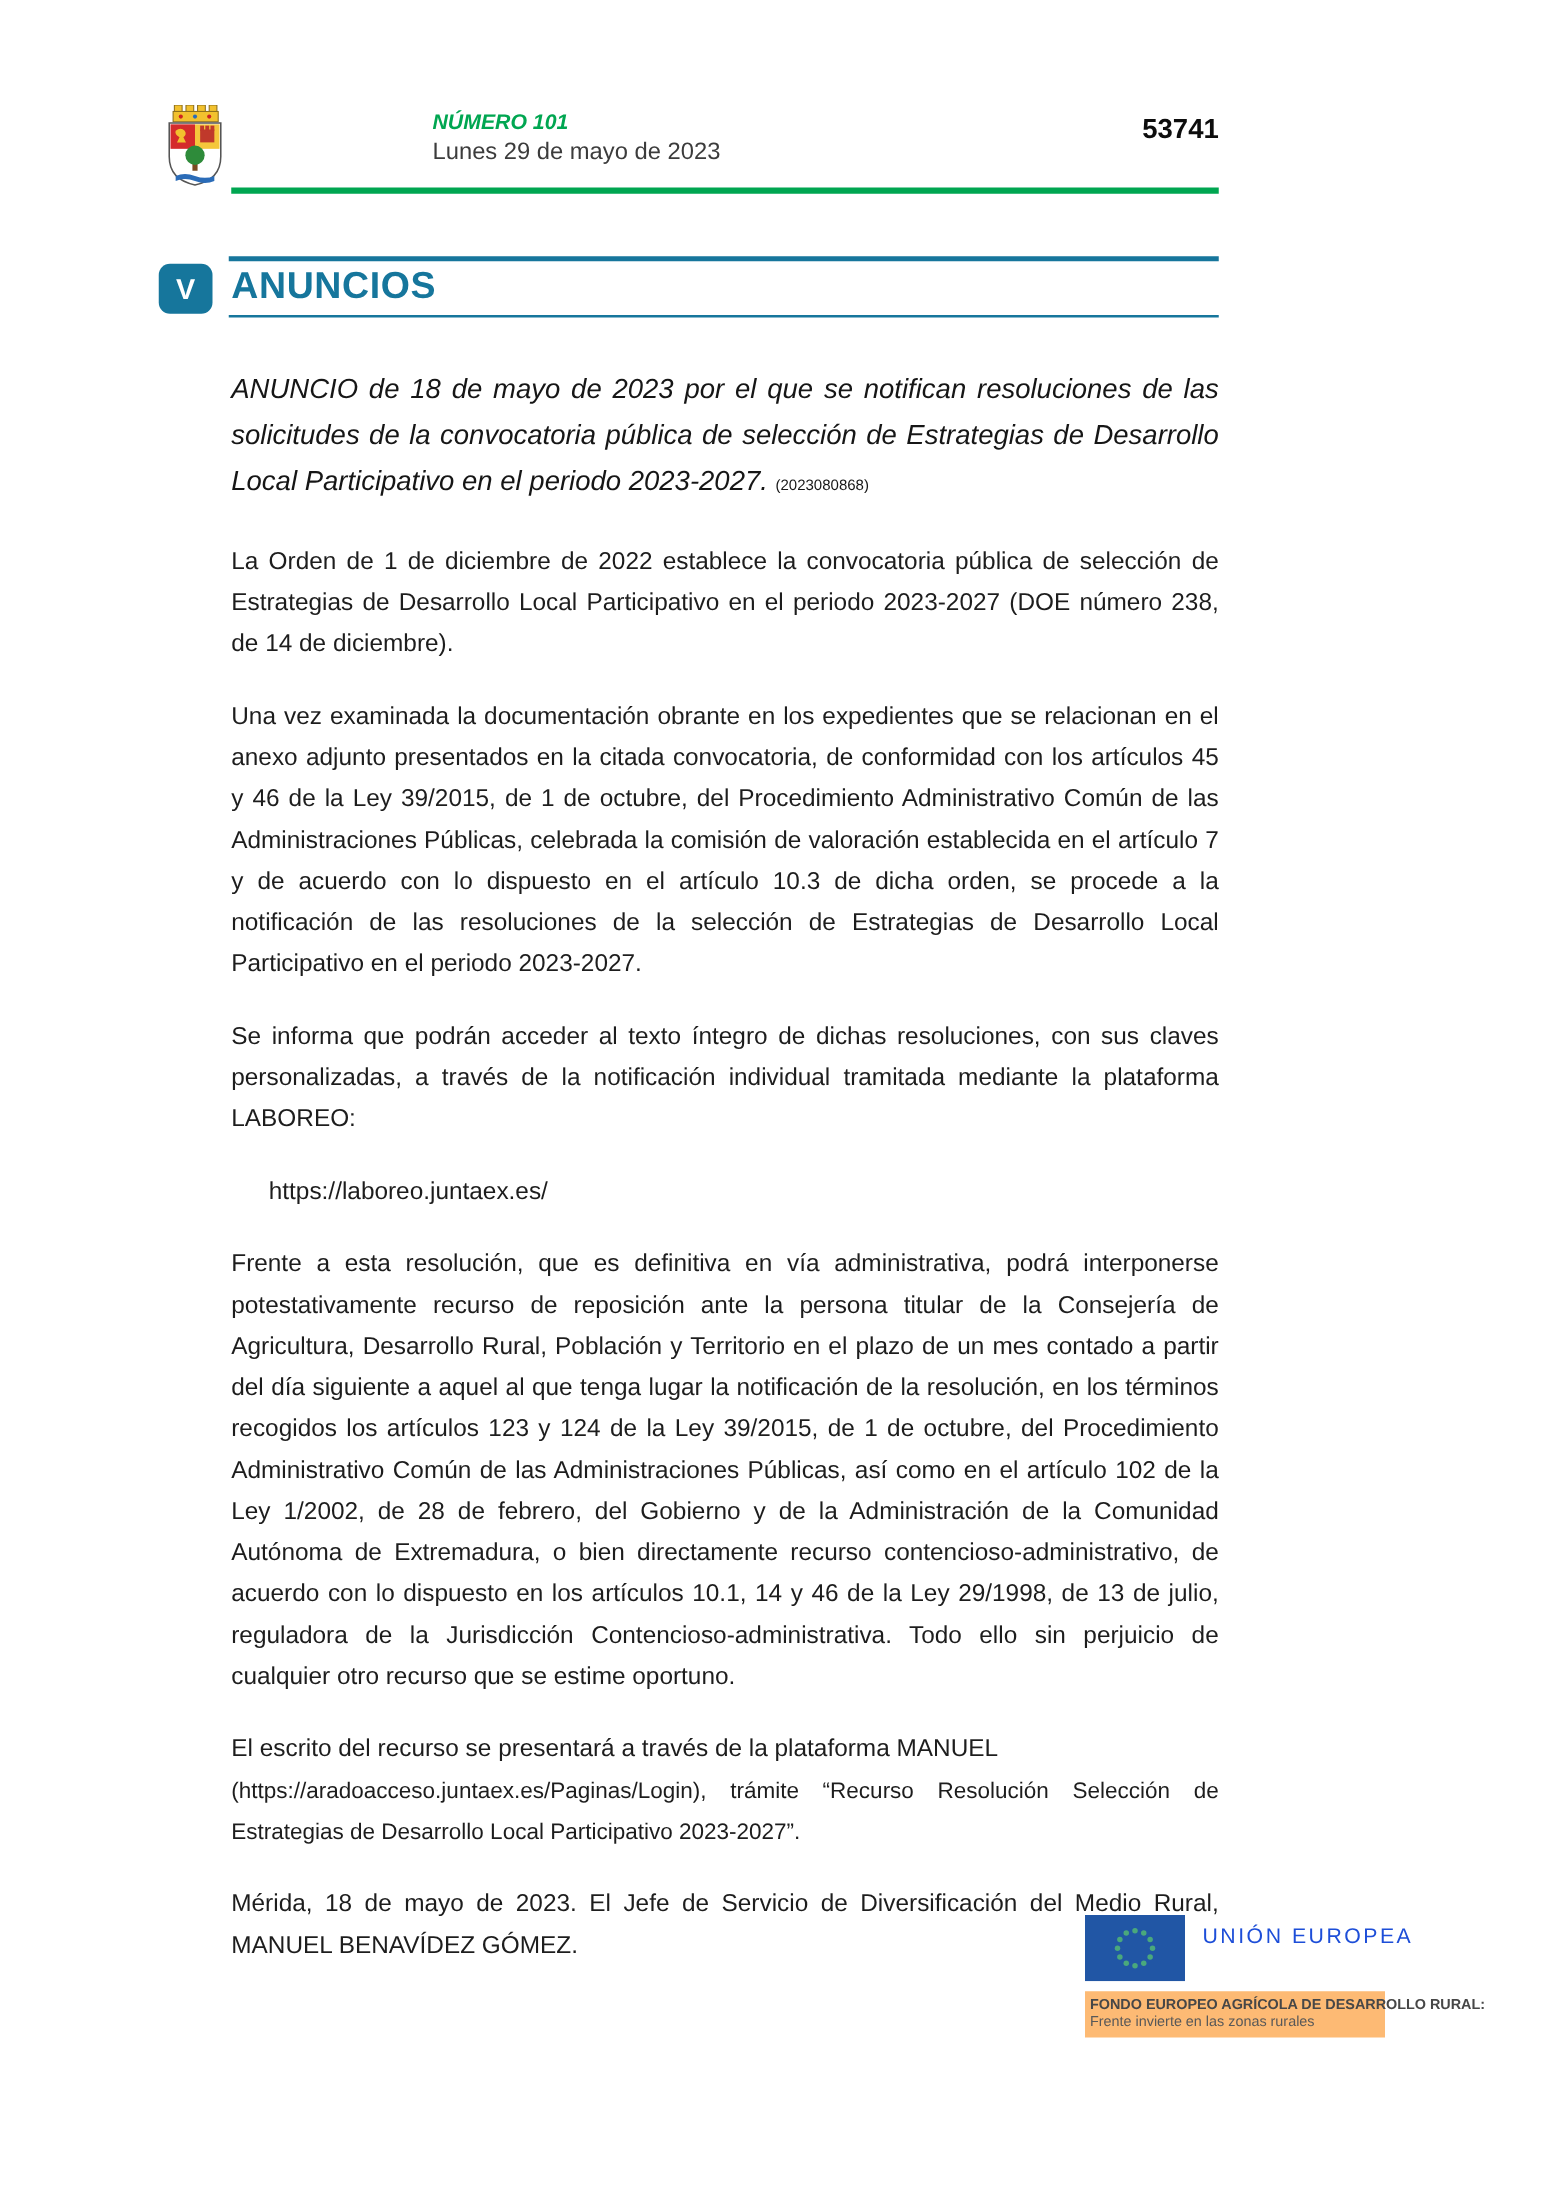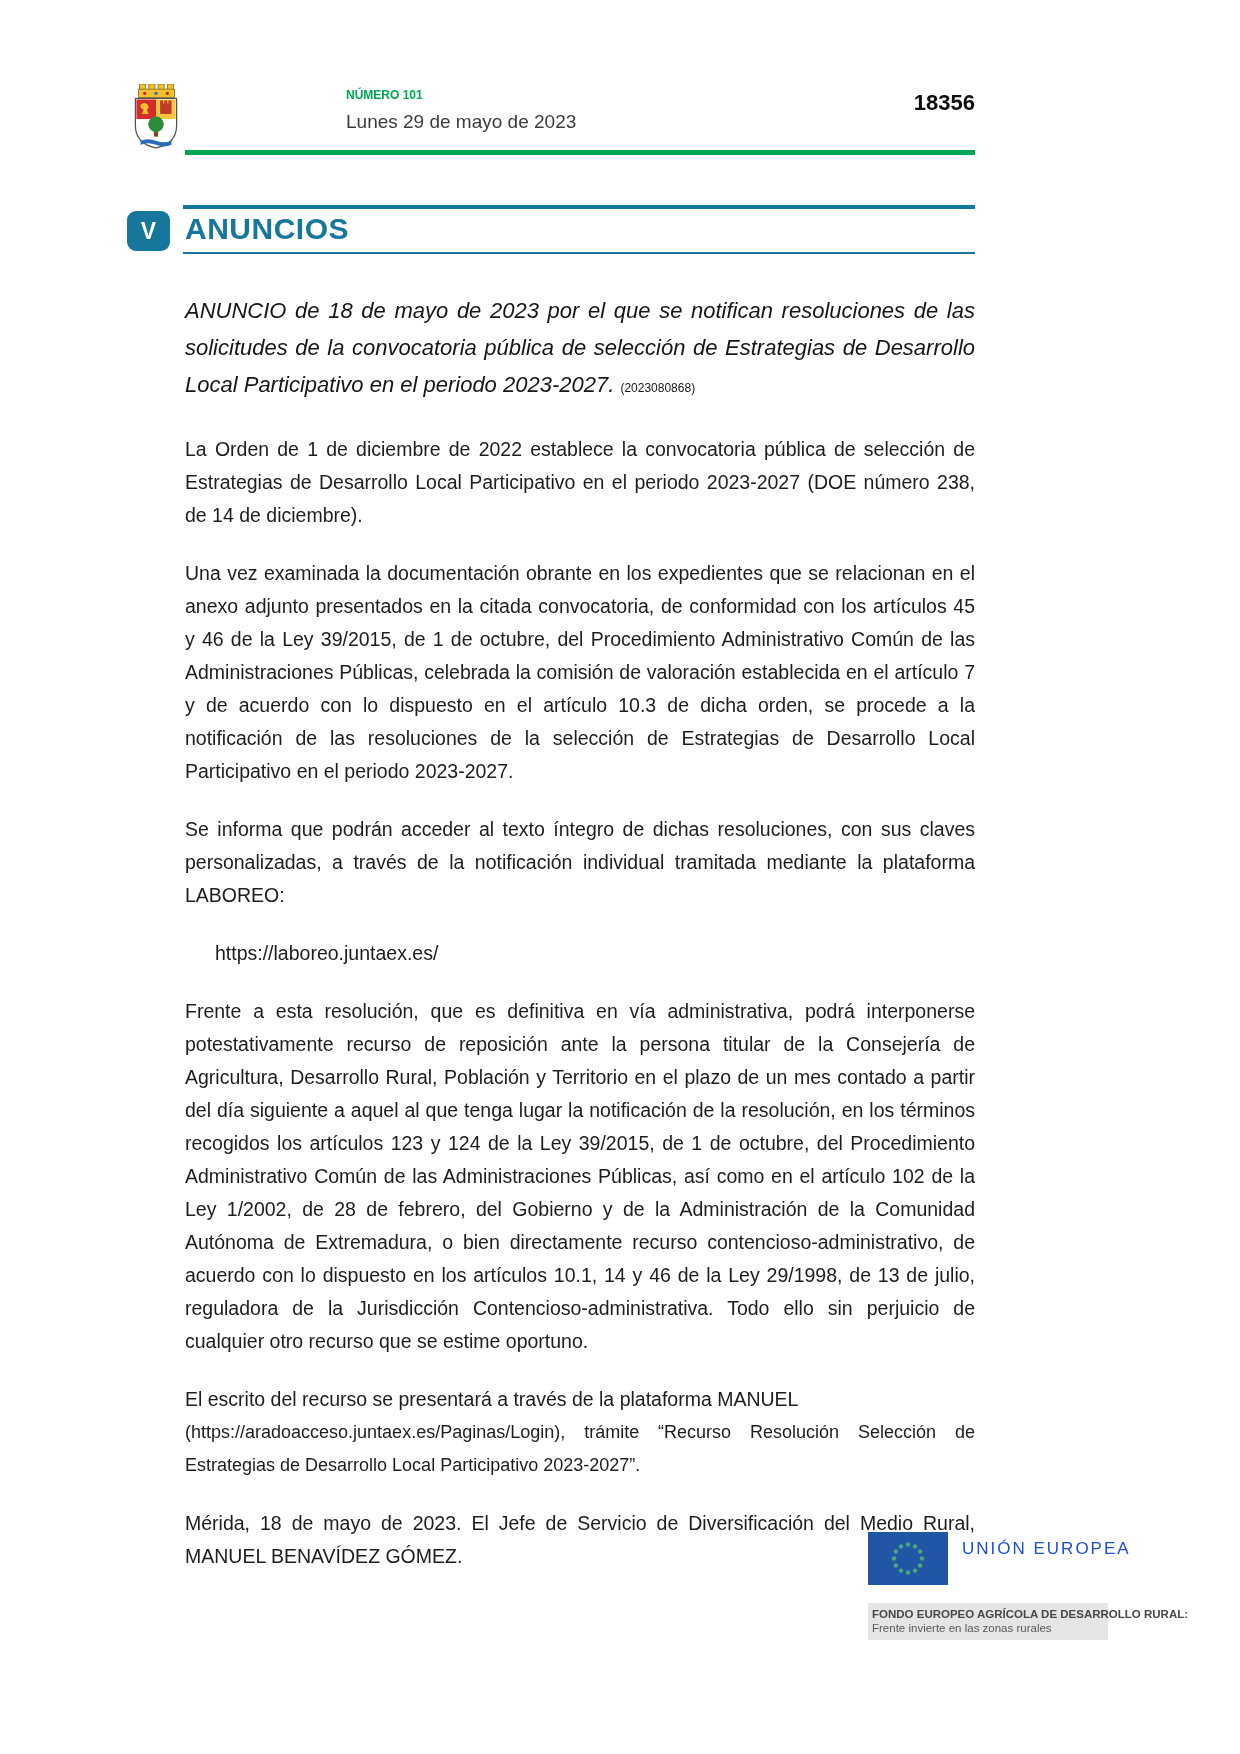--- a/index.html
+++ b/index.html
@@ -7,21 +7,21 @@
     position:relative; width:1240px; height:1754px; background:#ffffff;
     font-family:"Liberation Sans", sans-serif; color:#1d1d1d; overflow:hidden;
   }
 
   
   .coat { position:absolute; left:132px; top:84px; width:48px; height:66px; }
   .doe-logo {
     position:absolute; left:183px; top:74px; font-size:62px; font-weight:900;
     color:#00a651; letter-spacing:2px; line-height:62px; font-stretch:condensed;
   }
-  .issue  { position:absolute; left:346px; top:88px;  color:#00a651; font-weight:700; font-size:12px; }
+  .issue  { position:absolute; left:346px; top:88px;  color:#00a651; font-weight:700; font-size:17px;font-style:italic; }
   .hdate  { position:absolute; left:346px; top:111px; color:#3c3c3c; font-size:19px; }
   .pagenum{ position:absolute; left:185px; top:90px; width:790px; text-align:right; font-weight:700; font-size:22px; color:#0d0d0d; }
   .header-rule { position:absolute; left:185px; top:150px; width:790px; height:5px; background:#00a651; }
 
   
   .sec-rule-top    { position:absolute; left:183px; top:205px; width:792px; height:4px; background:#16769c; }
   .v-badge {
     position:absolute; left:127px; top:211px; width:43px; height:40px; background:#16769c;
     border-radius:9px; color:#ffffff; font-size:23px; font-weight:700;
     display:flex; align-items:center; justify-content:center;
@@ -46,21 +46,21 @@
   .link-line { font-size:19.5px; line-height:33px; margin:0 0 25px 30px; color:#1d1d1d; text-decoration:none; display:inline-block; }
   .link-wrap { margin:0; }
   .p5-line1 { font-size:19.5px; line-height:33px; margin:0; text-align:left; }
   .p5-rest  { font-size:18px; line-height:33px; margin:0 0 25px 0; text-align:justify; }
 
   
   .eu { position:absolute; left:868px; top:1532px; width:240px; }
   .eu-row { position:relative; height:53px; }
   .eu-flag { position:absolute; left:0; top:0; width:80px; height:53px; display:block; }
   .eu-name { position:absolute; left:94px; top:7px; font-size:17px; letter-spacing:2px; color:#1d4ed8; white-space:nowrap; }
-  .eu-sub  { background:#e5e5e5; margin-top:18px; padding:4px 4px 5px 4px; }
+  .eu-sub  { background:#fdba74; margin-top:8px; padding:4px 4px 5px 4px; }
   .eu-sub1 { font-size:11.5px; color:#474747; font-weight:700; line-height:14px; white-space:nowrap; }
   .eu-sub2 { font-size:11.5px; color:#585858; line-height:14px; }
 </style>
 </head>
 <body>
 
 <div class="page">
 
   <span class="coat">
     <svg viewBox="0 0 46 64" width="48" height="66" aria-hidden="true">
@@ -85,21 +85,21 @@
 
       <rect x="21" y="42" width="4" height="9" fill="#7a4a21"></rect>
       <circle cx="23" cy="39" r="7.5" fill="#2e8b3a"></circle>
 
       <path d="M8 55 q7 -3 15 0 q8 3 15 0 l0 4 q-7 3 -15 0 q-8 -3 -15 0 z" fill="#2b6cb8"></path>
     </svg>
   </span>
 
   <div class="issue">NÚMERO 101</div>
   <div class="hdate">Lunes 29 de mayo de 2023</div>
-  <div class="pagenum">18356</div>
+  <div class="pagenum">53741</div>
   <div class="header-rule"></div>
 
   <div class="sec-rule-top"></div>
   <div class="v-badge">V</div>
   <div class="sec-title">ANUNCIOS</div>
   <div class="sec-rule-bottom"></div>
 
   <div class="content">
 
     <p class="title-p"><span>ANUNCIO de 18 de mayo de 2023 por el que se notifican resoluciones de las solicitudes de la convocatoria pública de selección de Estrategias de Desarrollo Local Participativo en el periodo 2023-2027. </span><span class="title-ref">(2023080868)</span></p>

